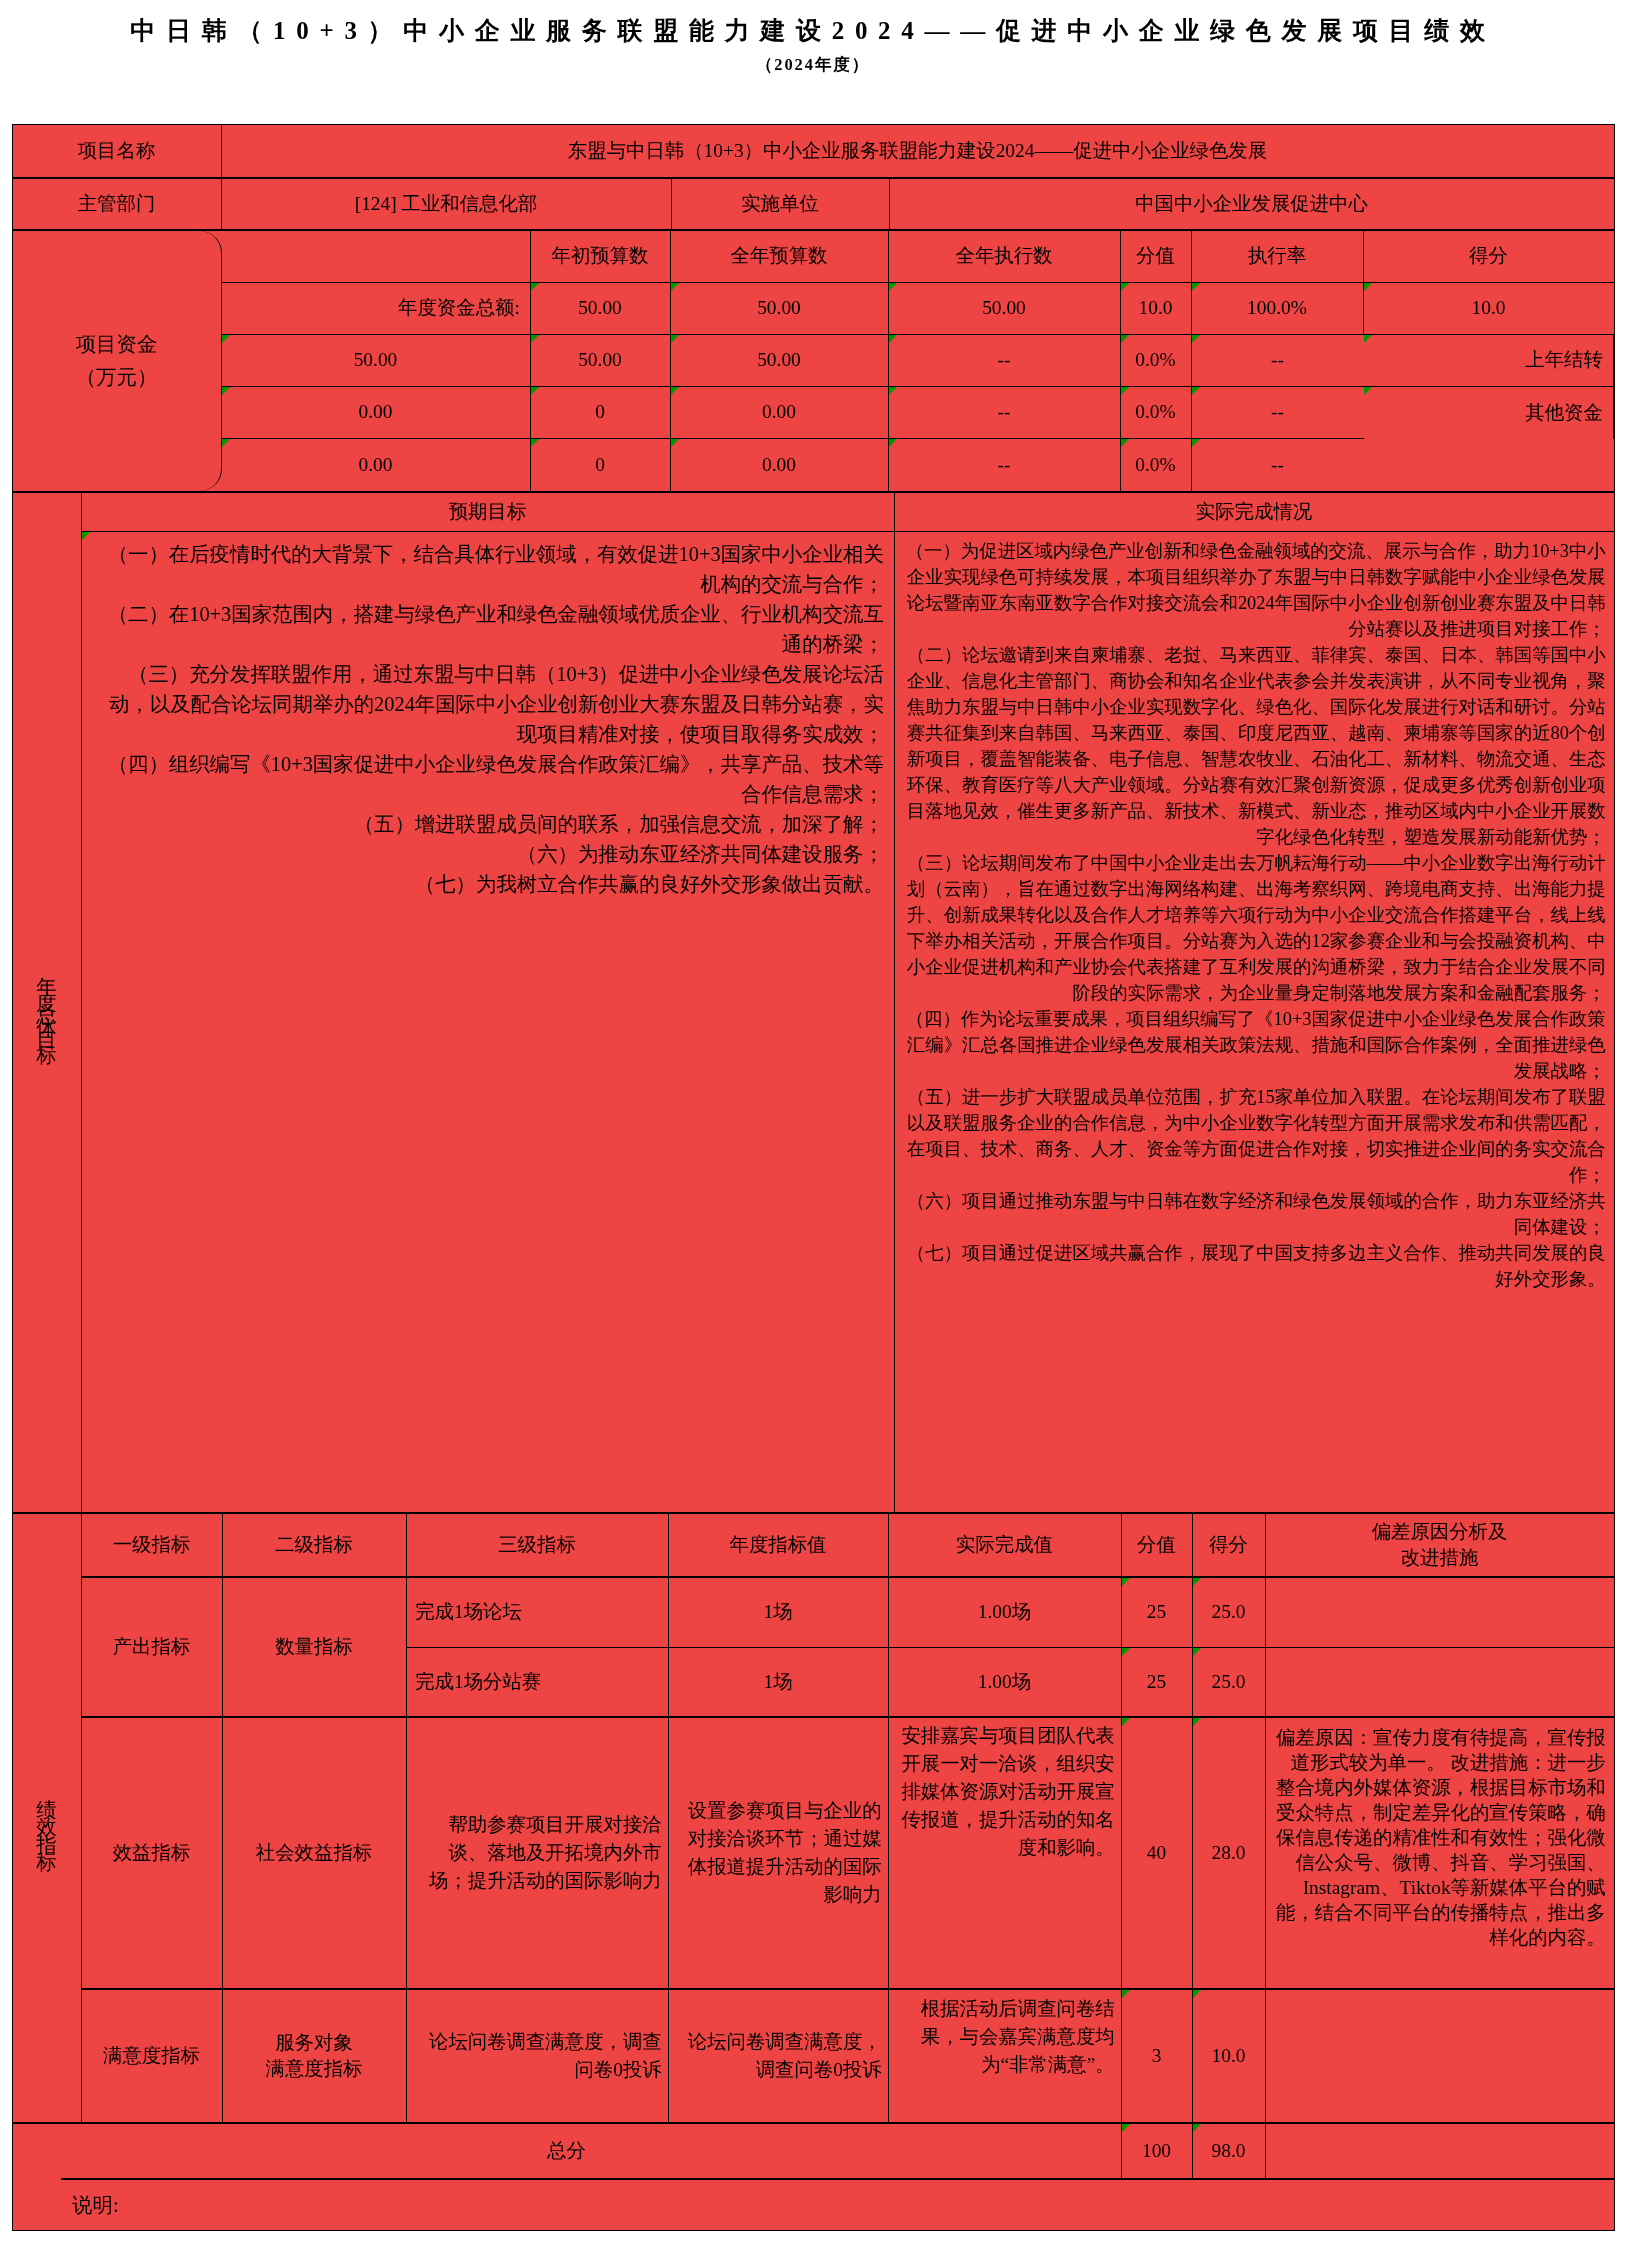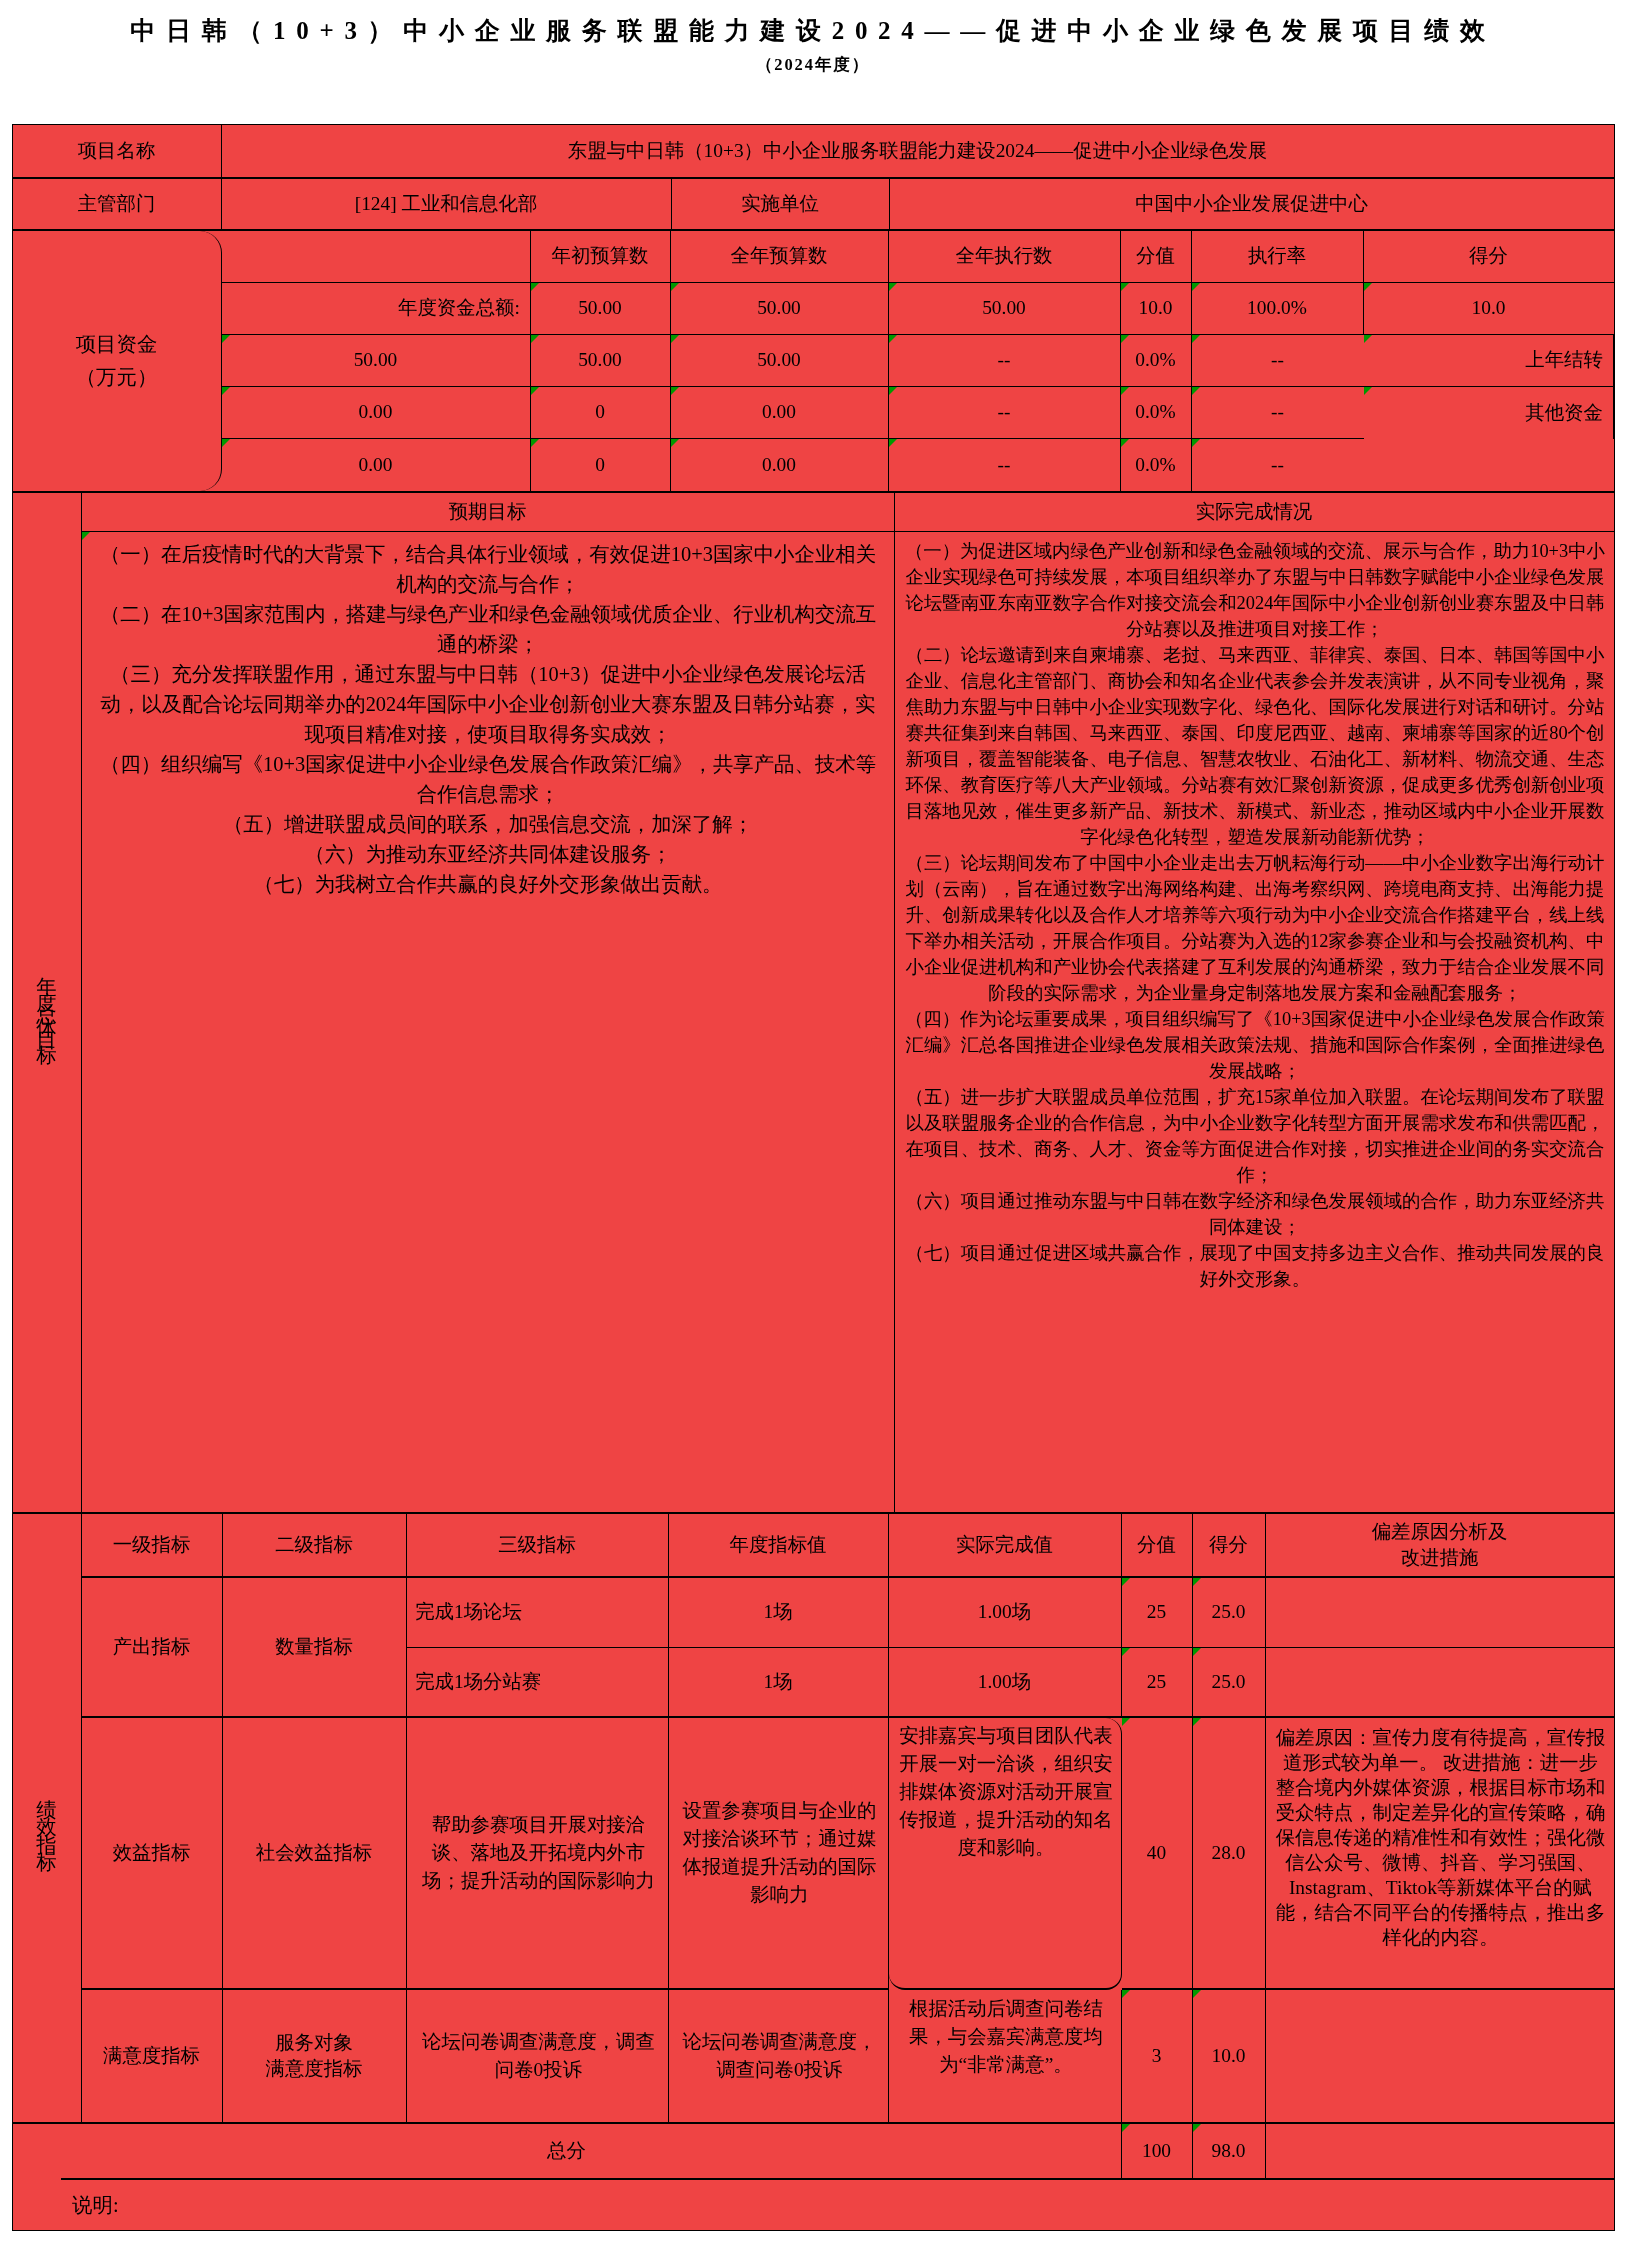--- a/index.html
+++ b/index.html
@@ -17,21 +17,21 @@
   #s4 { grid-template-columns:69px 813px 1fr; grid-template-rows:39px 980px; }
   #s5 { grid-template-columns:69px 141px 184px 262px 220px 233px 71px 73px 1fr; grid-template-rows:64px 70px 70px 272px 132px; }
   #s6 { grid-template-columns:1109px 71px 73px 1fr; grid-template-rows:54px; }
   #s7 { grid-template-columns:1fr; grid-template-rows:50px;margin-left:48px; }
   .c { position:relative; overflow:hidden; border-right:1.9px solid #000;
        display:flex; align-items:center; justify-content:center;
        text-align:center; font-size:19.4px; line-height:26px; }
   .noR { border-right:none; }
   .b2 { border-bottom:1.9px solid #000; }
   .b3 { border-bottom:2.9px solid #000; }
-  .left  { justify-content:flex-start; text-align:center; padding:3.9px 5.8px 3.9px 8.7px; }
+  .left  { justify-content:flex-start; text-align:right; padding:3.9px 5.8px 3.9px 8.7px; }
   .rightA{ justify-content:flex-end; text-align:right; padding-right:9.7px; }
   .topA  { align-items:flex-start; }
   .pre { white-space:pre-line; }
   .vtext { writing-mode:vertical-lr; text-orientation:upright; letter-spacing:13.6px; font-size:20.4px; }
   .vtext4 { letter-spacing:17.5px; }
   .goaltxt { font-size:20.4px; line-height:30px; padding:7.8px 9.7px 5.8px 10.7px; }
   .goaltxt2 { font-size:18.4px; line-height:26px; padding:6.8px 7.8px 3.9px 9.7px; }
   .small { font-size:19.4px; line-height:28px; }
   .dev { font-size:19.4px; line-height:25px; padding:7.8px 7.8px 3.9px 9.7px; }
   .tri { position:absolute; top:0; left:0; width:0; height:0;
@@ -238,21 +238,21 @@
     <div class="c b3">
         <b class="tri"></b>
         <span class="sp">25.0</span>
       </div>
     <div class="c b3 noR"></div>
 
     <div class="c b3">效益指标</div>
     <div class="c b3">社会效益指标</div>
     <div class="c b3 left small">帮助参赛项目开展对接洽谈、落地及开拓境内外市场；提升活动的国际影响力</div>
     <div class="c b3 left small">设置参赛项目与企业的对接洽谈环节；通过媒体报道提升活动的国际影响力</div>
-    <div class="c b3 left small" style="align-items:flex-start;border-radius:16px;">安排嘉宾与项目团队代表开展一对一洽谈，组织安排媒体资源对活动开展宣传报道，提升活动的知名度和影响。</div>
+    <div class="c b3 left small" style="align-items:flex-start;">安排嘉宾与项目团队代表开展一对一洽谈，组织安排媒体资源对活动开展宣传报道，提升活动的知名度和影响。</div>
     <div class="c b3">
         <b class="tri"></b>
         <span class="sp">40</span>
       </div>
     <div class="c b3">
         <b class="tri"></b>
         <span class="sp">28.0</span>
       </div>
     <div class="c b3 left topA dev noR">偏差原因：宣传力度有待提高，宣传报道形式较为单一。 改进措施：进一步整合境内外媒体资源，根据目标市场和受众特点，制定差异化的宣传策略，确保信息传递的精准性和有效性；强化微信公众号、微博、抖音、学习强国、Instagram、Tiktok等新媒体平台的赋能，结合不同平台的传播特点，推出多样化的内容。</div>
 

